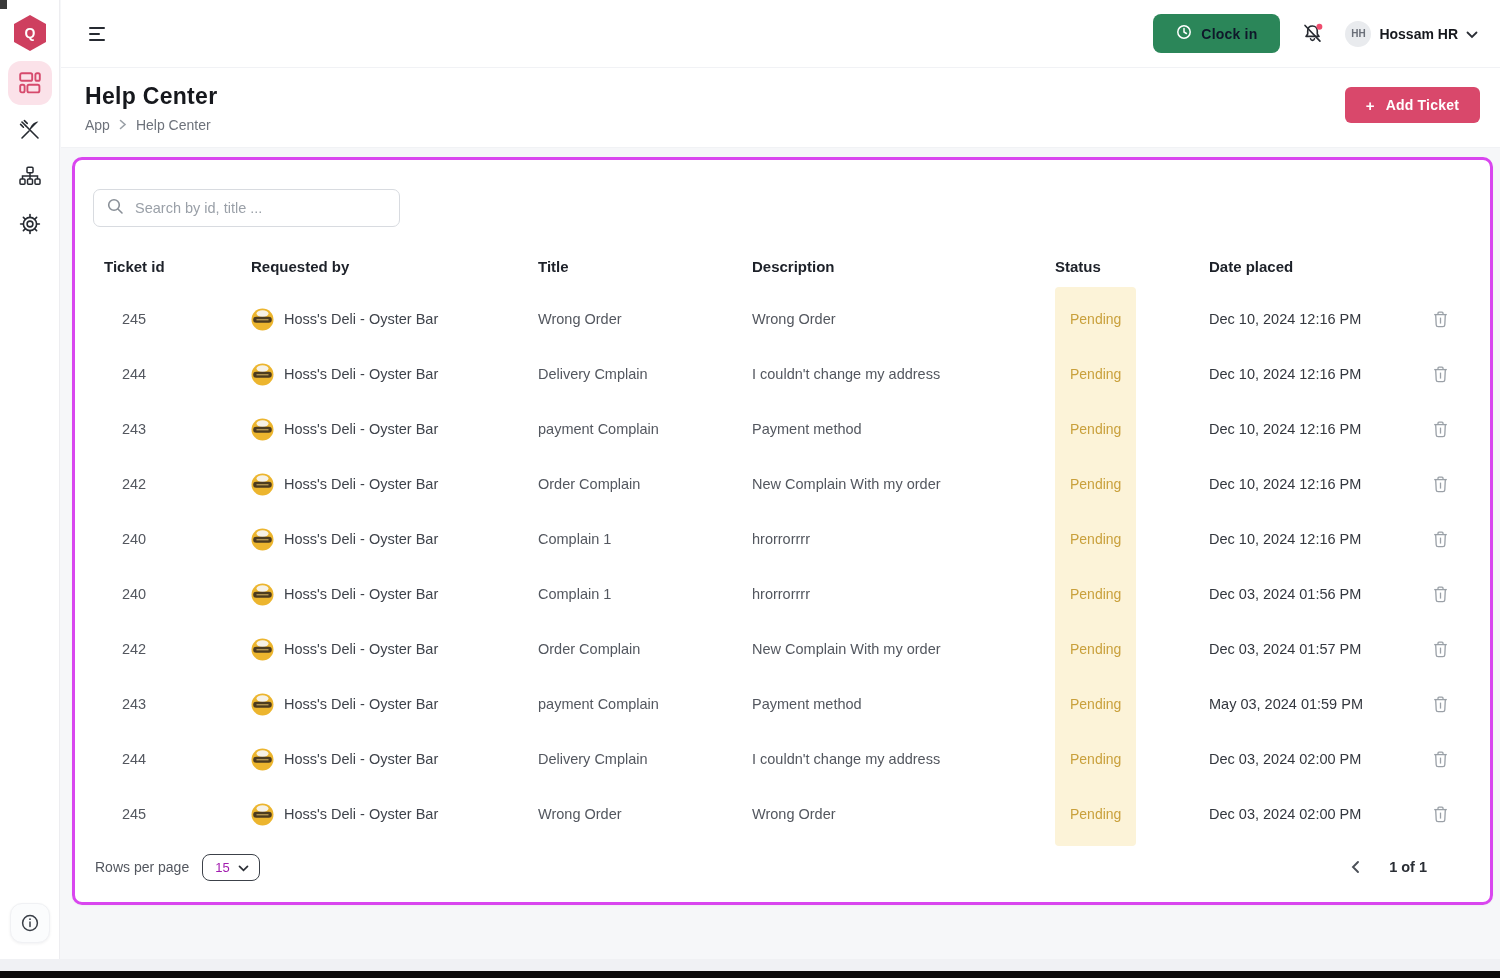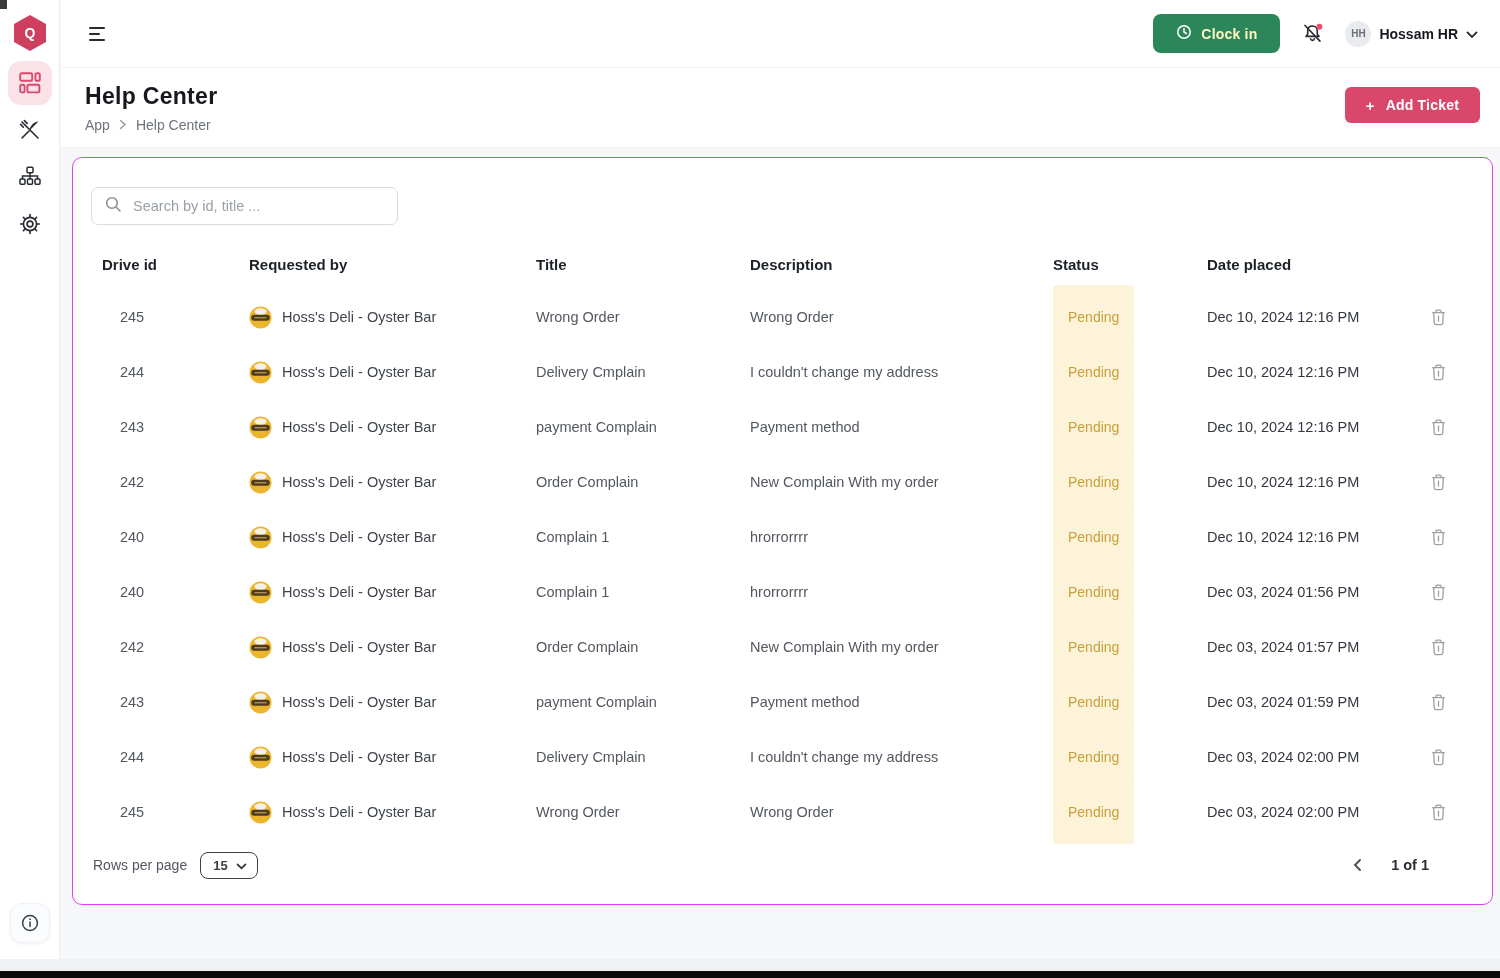--- a/index.html
+++ b/index.html
@@ -46,21 +46,21 @@
   .hamburger .l1{width:16px}
   .hamburger .l2{width:11px}
   .hamburger .l3{width:16px}
   .biz{margin-left:18px}
   .demo{font-size:11px;font-weight:700;color:#f1466e;letter-spacing:.5px}
   .bizname{font-size:15px;font-weight:700;color:#16181d;letter-spacing:.4px;margin-top:3px}
   .addr{font-size:12px;color:#8d929b;margin-top:3px}
   .change{color:#ef4d6e;font-weight:600;margin-left:4px;cursor:pointer;text-decoration:none}
   .topbar-right{margin-left:auto;display:flex;align-items:center;gap:15px}
   .clockin{
-    display:flex;align-items:center;gap:9px;background:#2b8659;color:#fef9c3;border:none;
+    display:flex;align-items:center;gap:9px;background:#2b8659;color:#0f172a;border:none;
     border-radius:8px;padding:10px 23px;font-size:14px;font-weight:600;cursor:pointer;
     font-family:inherit;letter-spacing:.2px;
   }
   .bell-btn{background:none;border:none;cursor:pointer;padding:2px;line-height:0;margin-left:4px}
   .user{display:flex;align-items:center;gap:8px;cursor:pointer;margin-left:4px}
   .avatar{
     width:26px;height:26px;border-radius:50%;background:#e9ebee;color:#6a6f78;
     font-size:10px;font-weight:700;display:flex;align-items:center;justify-content:center;
   }
   .username{font-size:14px;font-weight:700;color:#16181d}
@@ -76,21 +76,21 @@
   .crumb.current{cursor:default}
   .add-ticket{
     margin-top:4px;background:#d9486b;color:#fff;border:none;border-radius:6px;
     padding:10px 21px;font-size:14px;font-weight:600;display:flex;align-items:center;gap:11px;
     cursor:pointer;font-family:inherit;letter-spacing:.2px;
   }
   .add-ticket .plus{font-size:15px;font-weight:700;line-height:1}
 
   
   .card{
-    margin:9px 7px 0 11px;height:748px;background:#fff;border:1px solid #d946ef;border-radius:10px;
+    margin:9px 7px 0 11px;height:748px;background:#fff;border:3px solid #d946ef;border-radius:10px;
     padding:0 18px;box-shadow:0 1px 2px rgba(16,24,40,.03);position:relative;
   }
   .searchbox{
     margin-top:29px;width:307px;height:38px;border:1px solid #d8dbe0;border-radius:7px;
     display:flex;align-items:center;gap:9px;padding:0 12px;background:#fff;
   }
   .searchbox input{
     border:none;outline:none;flex:1;font-size:14.5px;color:#333;font-family:inherit;background:transparent;
   }
   .searchbox input::placeholder{color:#9aa0a8}
@@ -108,21 +108,21 @@
     padding:24px 15px;font-size:14px;
   }
   .c-date{color:#33373e;font-weight:500}
   .c-del{padding-left:7px}
   .trash-btn{background:none;border:none;cursor:pointer;padding:3px;line-height:0}
 
   .tfoot{display:flex;align-items:center;margin-top:8px;height:44px}
   .tfoot-left{display:flex;align-items:center;gap:13px;font-size:14px;color:#53575f;padding-left:2px}
   .rpp{
     display:flex;align-items:center;gap:8px;border:1.5px solid #3c4149;border-radius:8px;background:#fff;
-    padding:5px 10px 5px 12px;font-size:13px;font-weight:700;color:#404040;cursor:pointer;font-family:inherit;
+    padding:5px 10px 5px 12px;font-size:13px;font-weight:400;color:#a21caf;cursor:pointer;font-family:inherit;
   }
   .tfoot-right{margin-left:auto;display:flex;align-items:center;gap:25px;padding-right:45px}
   .pg-prev{background:none;border:none;cursor:pointer;padding:4px;line-height:0}
   .page-info{font-size:14.5px;font-weight:700;color:#2a2e35}
 </style>
 </head>
 <body>
 
 <div class="corner-notch"></div>
 
@@ -264,21 +264,21 @@
       <span>
         <svg width="18" height="18" viewBox="0 0 18 18">
           <circle cx="8" cy="8" r="5.3" fill="none" stroke="#8a9098" stroke-width="1.6"></circle>
           <line x1="12.2" y1="12.2" x2="16" y2="16" stroke="#8a9098" stroke-width="1.6" stroke-linecap="round"></line>
         </svg>
       </span>
       <input type="text" placeholder="Search by id, title ..." style="">
     </div>
 
     <div class="thead grid-cols">
-        <div class="hc hc-0">Drive id</div>
+        <div class="hc hc-0">Ticket id</div>
         <div class="hc hc-1">Requested by</div>
         <div class="hc hc-2">Title</div>
         <div class="hc hc-3">Description</div>
         <div class="hc hc-4">Status</div>
         <div class="hc hc-5">Date placed</div>
         <div></div>
       </div>
 
     <div class="tbody">
       <div class="trow grid-cols">
@@ -507,21 +507,21 @@
               <ellipse cx="11.5" cy="5.6" rx="6" ry="3.4" fill="#f6f1e6"></ellipse>
               <rect x="2.2" y="8.8" width="18.6" height="6" rx="3" fill="#4c3b1f"></rect>
               <line x1="5.5" y1="11.8" x2="17.5" y2="11.8" stroke="#e8c36a" stroke-width="0.9"></line>
             </svg>
           </span>
           <span>Hoss's Deli - Oyster Bar</span>
         </div>
         <div class="c"><span>payment Complain</span></div>
         <div class="c"><span>Payment method</span></div>
         <div class="c"><span class="badge">Pending</span></div>
-        <div class="c c-date"><span>Dec 03, 2024 01:59 PM</span></div>
+        <div class="c c-date"><span>May 03, 2024 01:59 PM</span></div>
         <div class="c c-del">
           <button class="trash-btn">
             <span>
               <svg width="15" height="17" viewBox="0 0 15 17" fill="none" stroke="#9aa0a7" stroke-width="1.3">
                 <path d="M1.2 3.6 H13.8"></path>
                 <path d="M5 3.6 V2.1 C5 1.5 5.4 1.1 6 1.1 H9 C9.6 1.1 10 1.5 10 2.1 V3.6"></path>
                 <path d="M2.7 3.6 L3.2 13.9 C3.25 14.9 4.1 15.7 5.1 15.7 H9.9 C10.9 15.7 11.75 14.9 11.8 13.9 L12.3 3.6"></path>
                 <line x1="7.5" y1="6.6" x2="7.5" y2="12.6"></line>
               </svg>
             </span>

